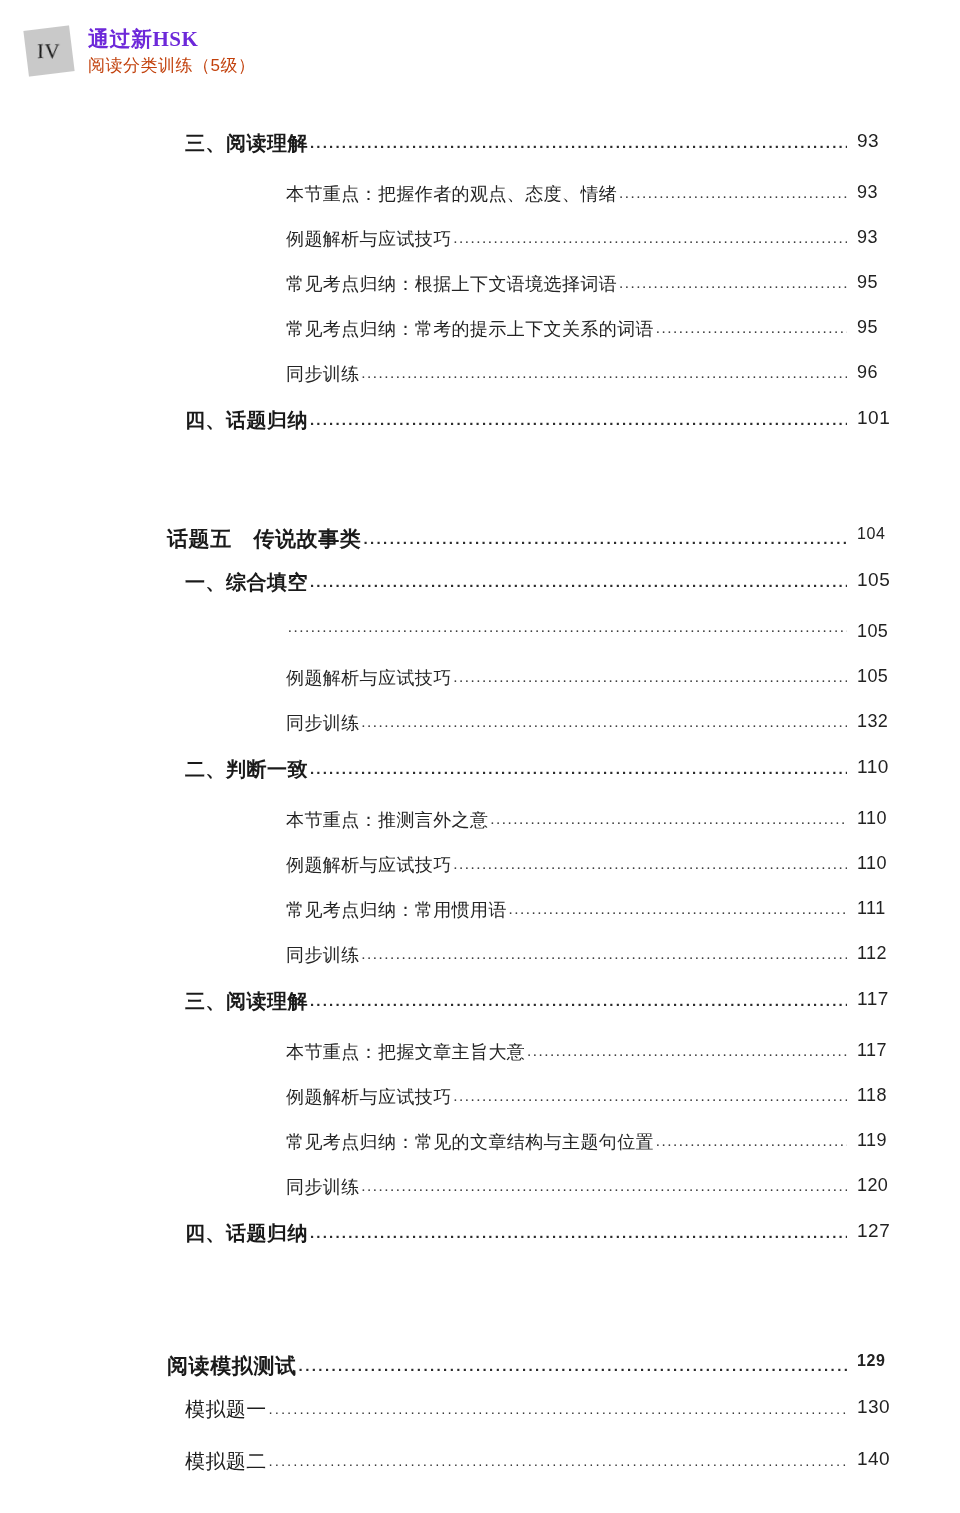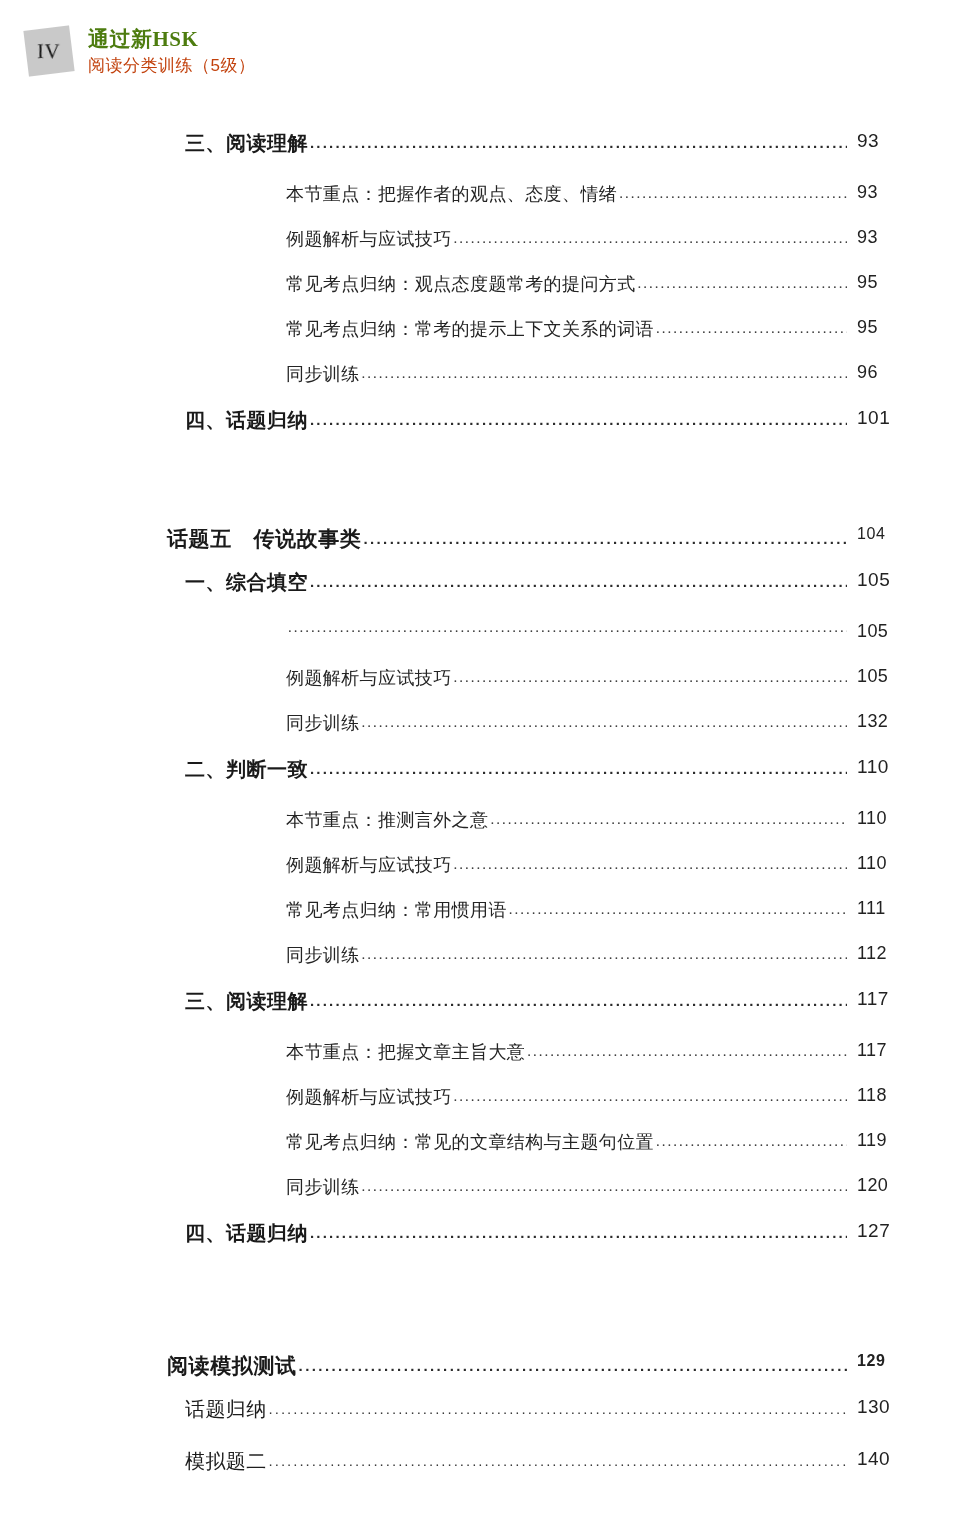--- a/index.html
+++ b/index.html
@@ -47,21 +47,21 @@
     margin-left: 16px;
     display: flex;
     flex-direction: column;
     justify-content: flex-start;
     padding-top: 3px;
   }
   .header-title {
     font-family: "Liberation Serif", "DejaVu Serif", serif;
     font-size: 21px;
     font-weight: bold;
-    color: #4d7c0f;
+    color: #6d28d9;
     line-height: 1.15;
     letter-spacing: 0.5px;
   }
   .header-sub {
     font-size: 17px;
     color: #c2410c;
     line-height: 1.35;
     margin-top: 4px;
     letter-spacing: 0.5px;
   }
@@ -183,21 +183,21 @@
       <span class="toc-label">本节重点：把握作者的观点、态度、情绪</span>
       <span class="toc-dots">................................................................................................................................................................</span>
       <span class="toc-page">93</span>
     </div>
     <div class="toc-entry lv3">
       <span class="toc-label">例题解析与应试技巧</span>
       <span class="toc-dots">................................................................................................................................................................</span>
       <span class="toc-page">93</span>
     </div>
     <div class="toc-entry lv3">
-      <span class="toc-label">常见考点归纳：观点态度题常考的提问方式</span>
+      <span class="toc-label">常见考点归纳：根据上下文语境选择词语</span>
       <span class="toc-dots">................................................................................................................................................................</span>
       <span class="toc-page">95</span>
     </div>
     <div class="toc-entry lv3">
       <span class="toc-label">常见考点归纳：常考的提示上下文关系的词语</span>
       <span class="toc-dots">................................................................................................................................................................</span>
       <span class="toc-page">95</span>
     </div>
     <div class="toc-entry lv3">
       <span class="toc-label">同步训练</span>
@@ -289,21 +289,21 @@
       <span class="toc-dots">................................................................................................................................................................</span>
       <span class="toc-page">127</span>
     </div>
     <div class="gap-xl"></div>
     <div class="toc-entry lv-chapter bold-page">
       <span class="toc-label">阅读模拟测试</span>
       <span class="toc-dots">................................................................................................................................................................</span>
       <span class="toc-page">129</span>
     </div>
     <div class="toc-entry lv3 sans">
-      <span class="toc-label">话题归纳</span>
+      <span class="toc-label">模拟题一</span>
       <span class="toc-dots">................................................................................................................................................................</span>
       <span class="toc-page">130</span>
     </div>
     <div class="toc-entry lv3 sans">
       <span class="toc-label">模拟题二</span>
       <span class="toc-dots">................................................................................................................................................................</span>
       <span class="toc-page">140</span>
     </div>
   </div>
 

